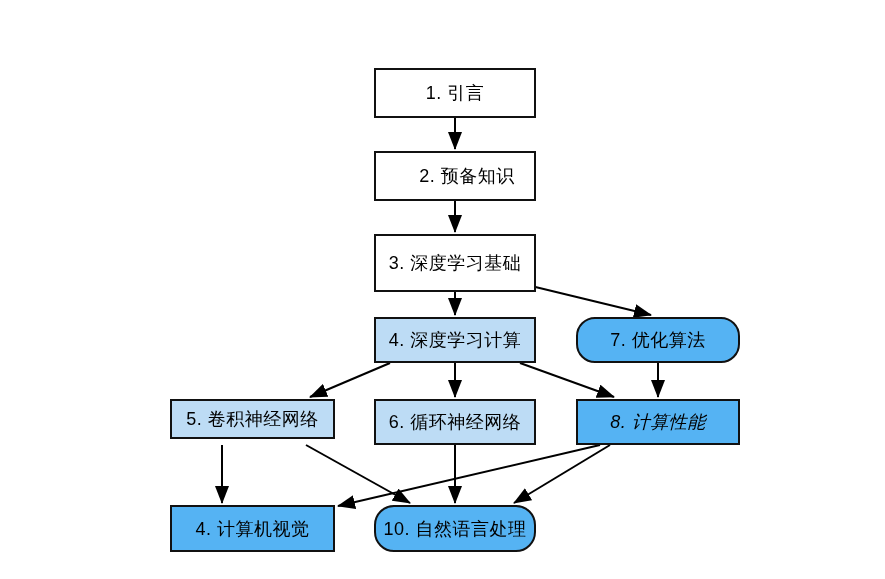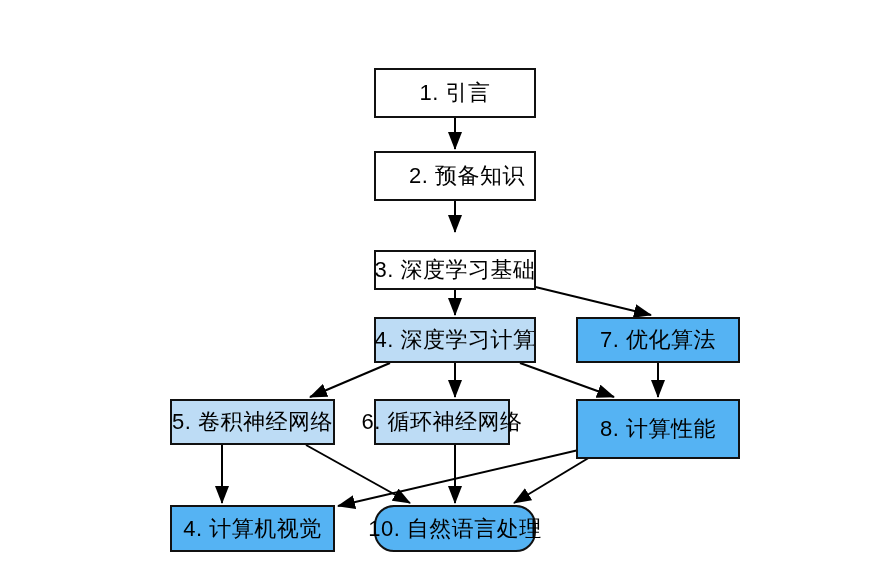--- a/index.html
+++ b/index.html
@@ -26,21 +26,21 @@
     width: 885px;
     height: 579px;
   }
   .node {
     position: absolute;
     box-sizing: border-box;
     border: 2px solid #111111;
     display: flex;
     align-items: center;
     justify-content: center;
-    font-size: 22px;
+    font-size: 18px;
     color: #000000;
     letter-spacing: 0.5px;
     white-space: nowrap;
     z-index: 2;
   }
   .node.white  { background: #ffffff; }
   .node.light  { background: #bddcf5; }
   .node.accent { background: #55b3f3; }
   .node-label {
     pointer-events: none;
@@ -75,36 +75,36 @@
       </g>
   </svg>
 
   <div id="nodes-group">
       <div class="node white" style="left: 374px; top: 68px; width: 162px; height: 50px;">
         <span class="node-label">1. 引言</span>
       </div>
       <div class="node white" style="left: 374px; top: 151px; width: 162px; height: 50px; padding-left: 24px;">
         <span class="node-label">2. 预备知识</span>
       </div>
-      <div class="node white" style="left: 374px; top: 250px; width: 162px; height: 40px;">
+      <div class="node white" style="left: 374px; top: 234px; width: 162px; height: 58px;">
         <span class="node-label">3. 深度学习基础</span>
       </div>
       <div class="node light" style="left: 374px; top: 317px; width: 162px; height: 46px; align-items: center;">
         <span class="node-label">4. 深度学习计算</span>
       </div>
-      <div class="node light" style="left: 170px; top: 399px; width: 165px; height: 46px;">
+      <div class="node light" style="left: 170px; top: 399px; width: 165px; height: 40px;">
         <span class="node-label">5. 卷积神经网络</span>
       </div>
-      <div class="node light" style="left: 374px; top: 399px; width: 136px; height: 46px;">
+      <div class="node light" style="left: 374px; top: 399px; width: 162px; height: 46px;">
         <span class="node-label">6. 循环神经网络</span>
       </div>
-      <div class="node accent" style="left: 576px; top: 317px; width: 164px; height: 46px;">
+      <div class="node accent" style="left: 576px; top: 317px; width: 164px; height: 46px; border-radius: 19px;">
         <span class="node-label">7. 优化算法</span>
       </div>
-      <div class="node accent" style="left: 576px; top: 399px; width: 164px; height: 60px;">
+      <div class="node accent" style="left: 576px; top: 399px; width: 164px; height: 46px; font-style: italic;">
         <span class="node-label">8. 计算性能</span>
       </div>
       <div class="node accent" style="left: 170px; top: 505px; width: 165px; height: 47px;">
         <span class="node-label">4. 计算机视觉</span>
       </div>
       <div class="node accent" style="left: 374px; top: 505px; width: 162px; height: 47px; border-radius: 20px;">
         <span class="node-label">10. 自然语言处理</span>
       </div>
     </div>
 

